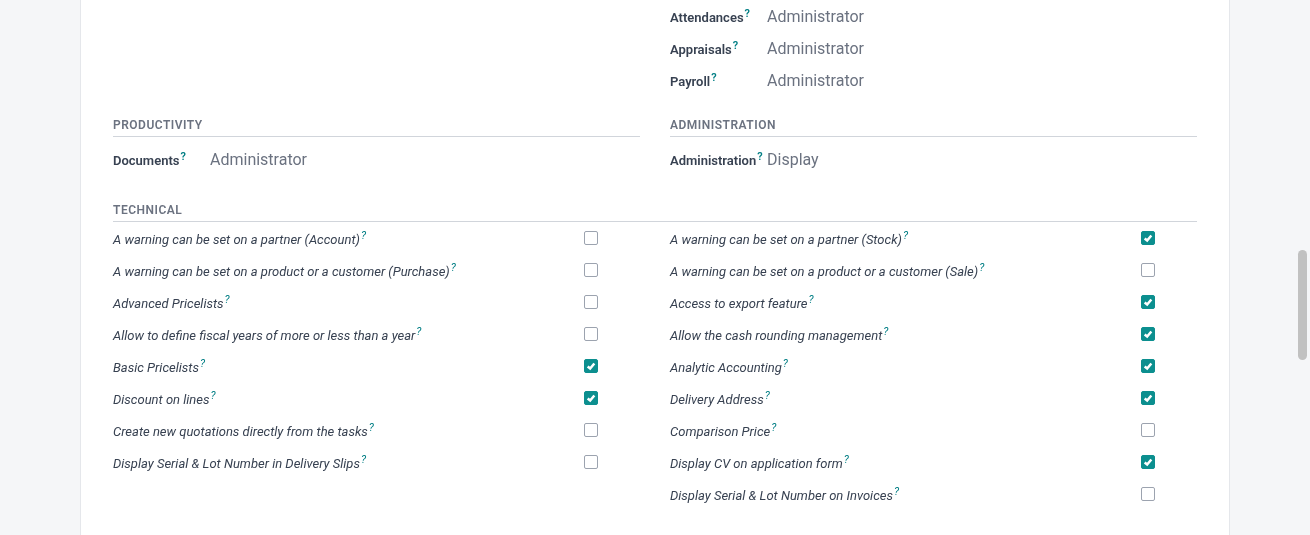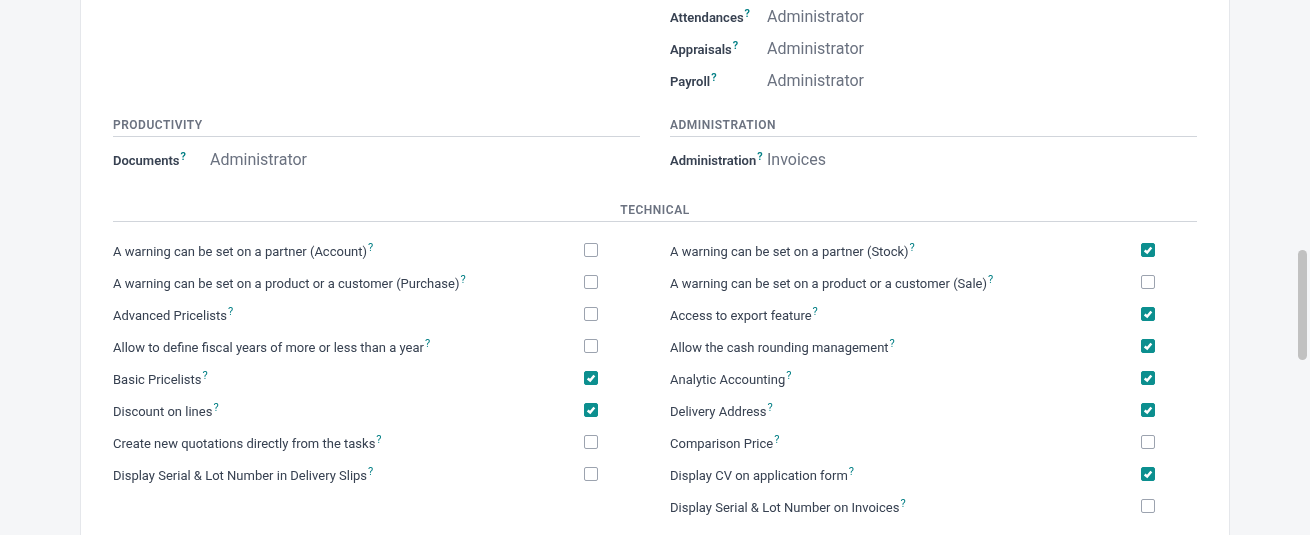--- a/index.html
+++ b/index.html
@@ -69,26 +69,26 @@
     margin-top: 28px;
   }
   .technical-title {
     font-size: 12px;
     font-weight: 600;
     letter-spacing: 0.5px;
     color: #6b7280;
     text-transform: uppercase;
     padding-bottom: 4px;
     border-bottom: 1px solid #d1d5db;
-    margin-bottom: 12px;
-    text-align: center;
+    margin-bottom: 0;
   }
   .tech-two-col {
     display: flex;
     gap: 30px;
+    font-style: italic;
   }
   .tech-col {
     flex: 1;
     min-width: 0;
   }
   .tech-row {
     display: flex;
     align-items: center;
     justify-content: space-between;
     padding: 6px 0;
@@ -169,21 +169,21 @@
             <div class="field-label">Documents<span class="help-q">?</span></div>
             <div class="field-value">Administrator</div>
           </div>
         </div>
     </div>
     <div class="col">
       <div class="section-title">ADMINISTRATION</div>
       <div id="administration-rows">
           <div class="field-row">
             <div class="field-label">Administration<span class="help-q">?</span></div>
-            <div class="field-value">Invoices</div>
+            <div class="field-value">Display</div>
           </div>
         </div>
     </div>
   </div>
 
   <div class="technical-block">
     <div class="technical-title">TECHNICAL</div>
     <div class="tech-two-col">
       <div class="tech-col" id="tech-left">
           <div class="tech-row">

